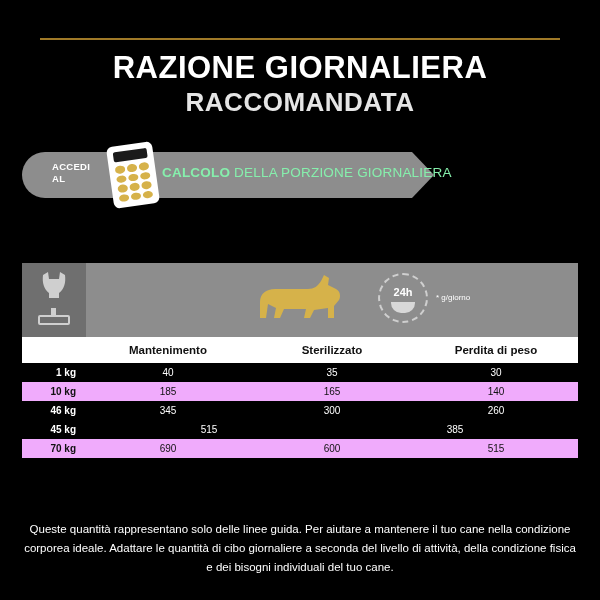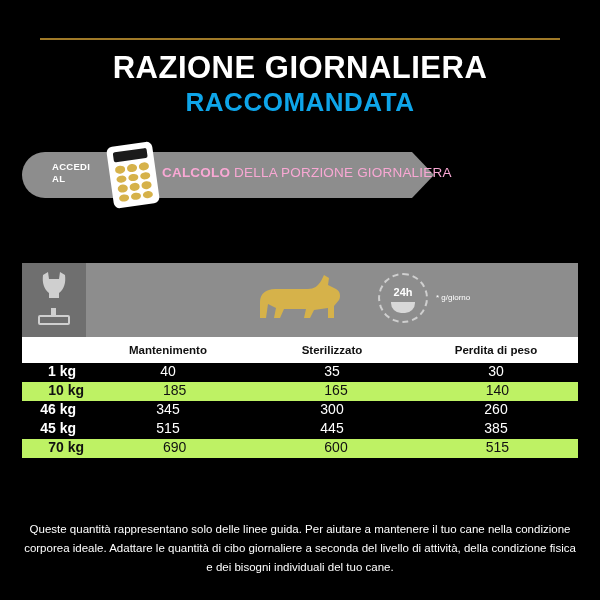--- a/index.html
+++ b/index.html
@@ -41,21 +41,21 @@
     letter-spacing: 0.5px;
     line-height: 1.05;
     color: #ffffff;
   }
   .title-2 {
     font-size: 26px;
     font-weight: bold;
     letter-spacing: 0.5px;
     line-height: 1.15;
     margin-top: 3px;
-    color: #0ea5e9;
+    color: #e5e5e5;
   }
   
   .banner {
     position: absolute;
     top: 152px;
     left: 22px;
     width: 556px;
     height: 46px;
   }
   .banner-grey {
@@ -123,21 +123,21 @@
     grid-template-rows: repeat(4, 1fr);
     gap: 2px;
   }
   .calc-keys span { background: #d6b24a; border-radius: 50%; }
   .banner-calc-text {
     position: absolute;
     left: 140px;
     top: 13px;
     font-size: 13.5px;
     font-weight: bold;
-    color: #f9a8d4;
+    color: #86efac;
     letter-spacing: 0.2px;
   }
   .banner-calc-text .light { font-weight: normal; }
   .banner-right {
     position: absolute;
     left: 400px;
     top: 7px;
     width: 150px;
     font-size: 12px;
     font-weight: bold;
@@ -253,25 +253,25 @@
     left: 0;
     top: 0;
     width: 0;
     height: 0;
     border-top: 26px solid #ffffff;
     border-right: 14px solid transparent;
   }
   .trow {
     display: flex;
     height: 19px;
-    font-size: 14px;
-    align-items: flex-start;
+    font-size: 10px;
+    align-items: center;
   }
   .trow.dark { background: #000000; color: #ffffff; }
-  .trow.light { background: #bef264; color: #111111; padding-left: 8px; }
+  .trow.light { background: #f0abfc; color: #111111; }
   .trow .c-left {
     width: 64px;
     text-align: right;
     padding-right: 10px;
     font-weight: bold;
   }
   .trow .c {
     flex: 1;
     text-align: center;
   }
@@ -379,21 +379,20 @@
     </div>
     <div class="trow dark">
       <div class="c-left">46 kg</div>
       <div class="c">345</div>
       <div class="c">300</div>
       <div class="c">260</div>
     </div>
     <div class="trow dark">
       <div class="c-left">45 kg</div>
       <div class="c">515</div>
-      <div class="c">445</div>
       <div class="c">385</div>
     </div>
     <div class="trow light">
       <div class="c-left">70 kg</div>
       <div class="c">690</div>
       <div class="c">600</div>
       <div class="c">515</div>
     </div>
   </div>
 

